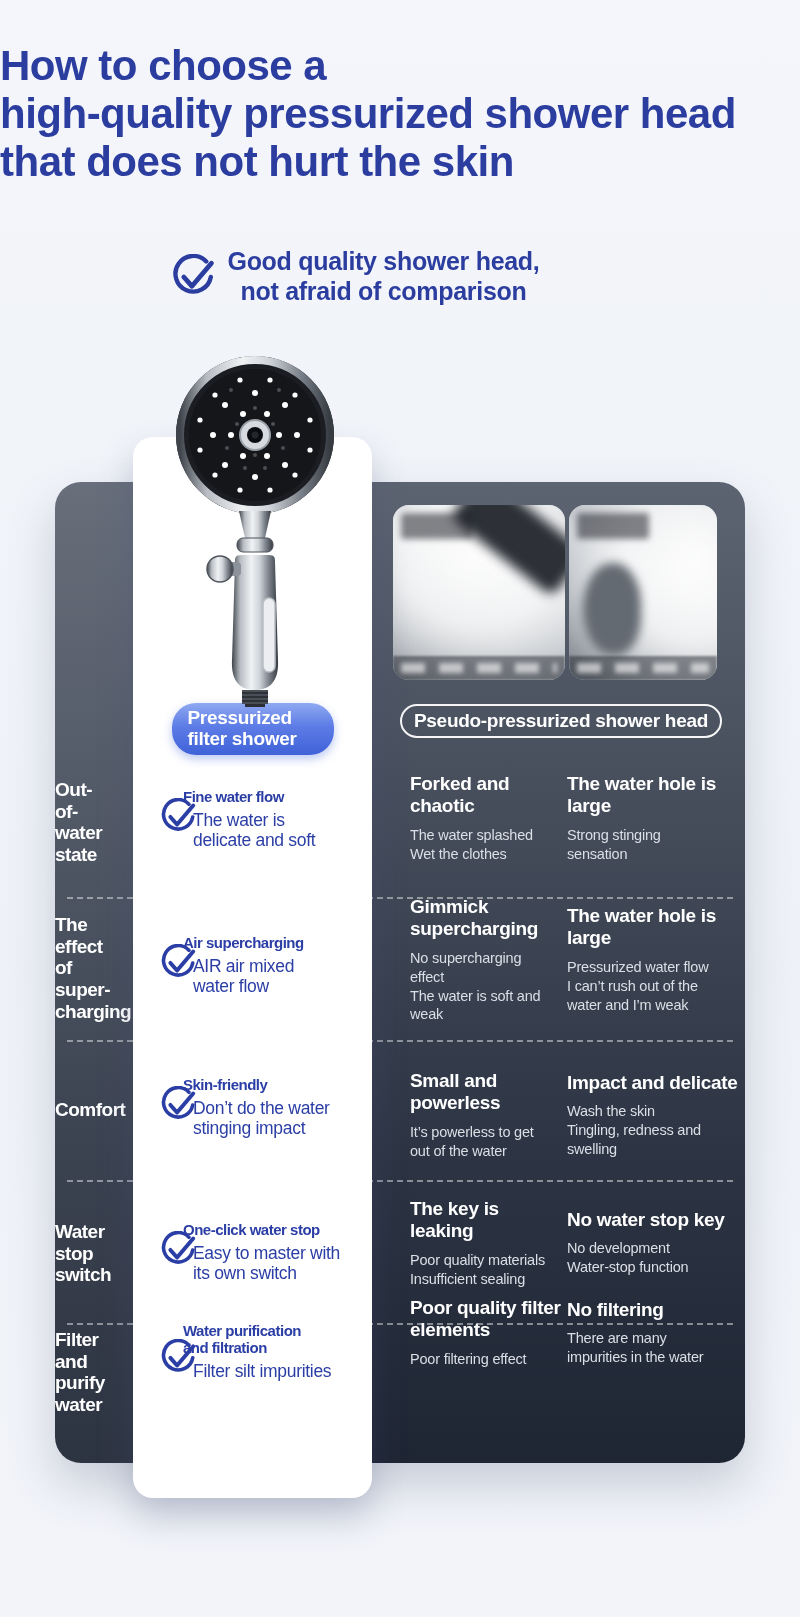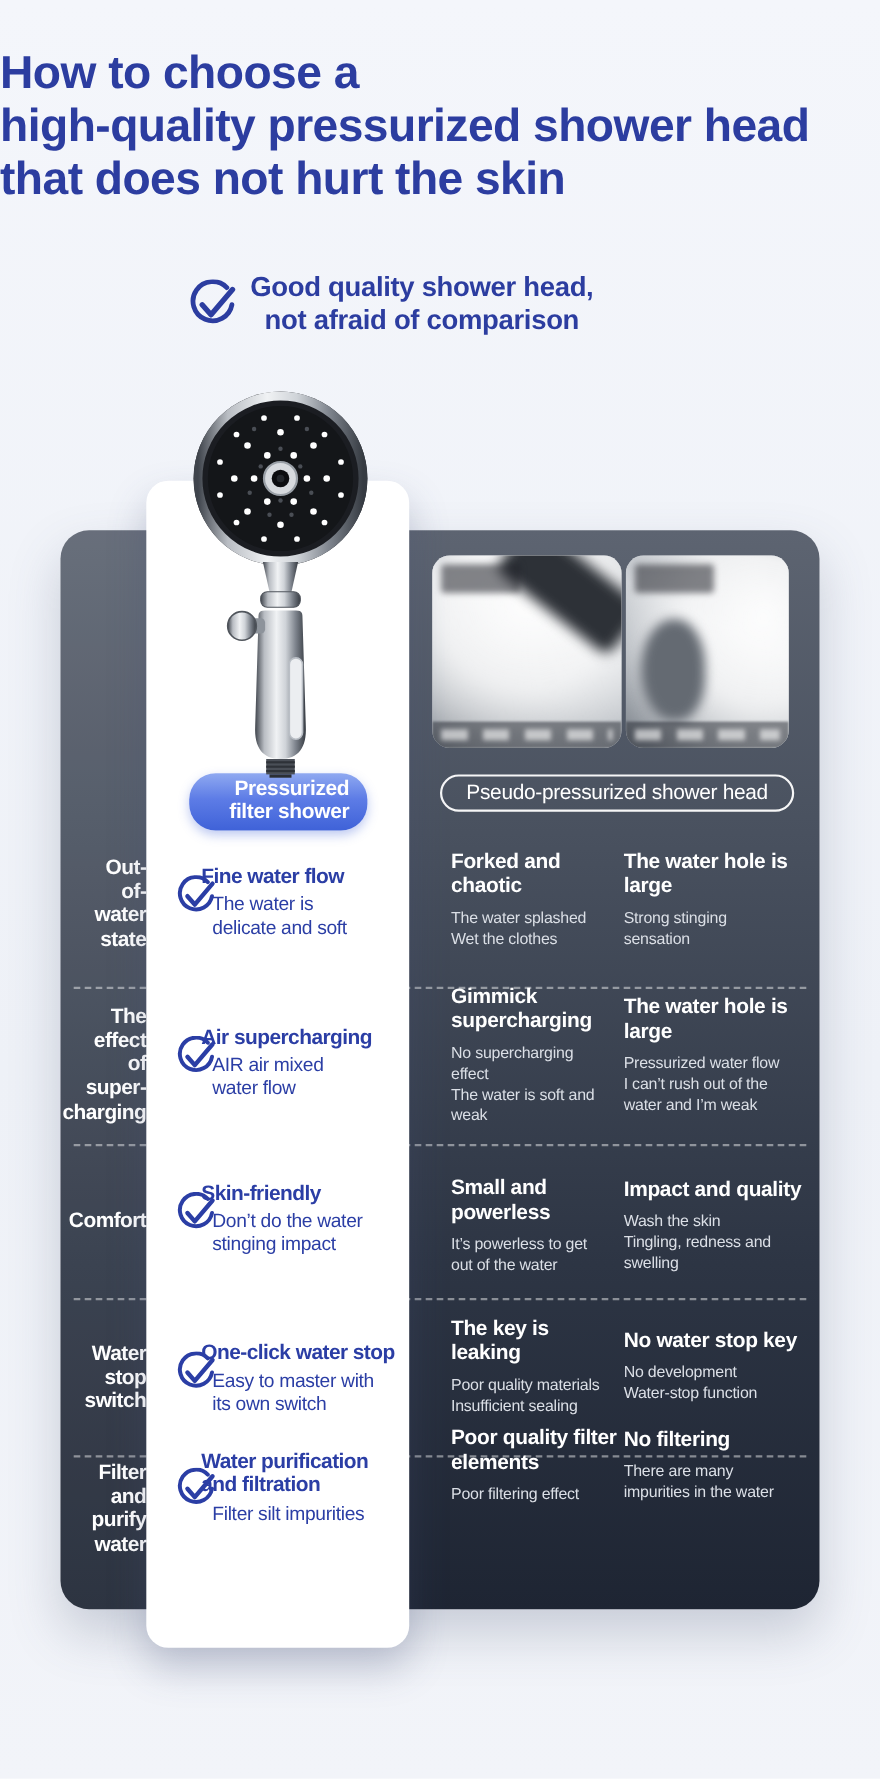--- a/index.html
+++ b/index.html
@@ -28,21 +28,21 @@
     background:linear-gradient(180deg,#5d6471 0%,#49515f 28%,#2d3544 68%,#1e2533 100%);
     box-shadow:0 22px 45px rgba(80,90,120,.25);
   }
   .label-col{
     position:absolute;left:0;top:0;width:78px;height:100%;
     background:rgba(255,255,255,.07);border-radius:26px 0 0 26px;
   }
   .sep{position:absolute;left:12px;right:12px;height:0;border-top:2px dashed rgba(255,255,255,.45);}
   .sep.s1{top:415px}.sep.s2{top:558px}.sep.s3{top:698px}.sep.s4{top:841px}
   .row-label{
-    position:absolute;left:0;width:78px;text-align:right;transform:translateY(-50%);
+    position:absolute;left:0;width:78px;text-align:left;transform:translateY(-50%);
     color:#ffffff;font-weight:bold;font-size:19px;line-height:1.14;letter-spacing:-0.5px;
   }
   .lt1{top:340px}.lt2{top:486px}.lt3{top:628px}.lt4{top:771px}.lt5{top:890px}
   
   .photo{position:absolute;top:23px;height:175px;border-radius:16px;overflow:hidden;background:#b6bac0;}
   .photo1{left:338px;width:172px}
   .photo2{left:514px;width:148px}
   .ph-base{position:absolute;inset:0;background:linear-gradient(205deg,#9aa0a8 0%,#c6cacf 38%,#b0b5bb 62%,#7e848c 100%);}
   .ph-spray{position:absolute;width:160%;height:130%;left:-40%;top:-8%;
     background:radial-gradient(ellipse at 62% 28%,rgba(255,255,255,.97) 0%,rgba(255,255,255,.8) 34%,rgba(255,255,255,0) 70%);
@@ -52,45 +52,45 @@
   .ph-face{position:absolute;left:14px;top:58px;width:58px;height:92px;background:#646a72;
     border-radius:50% 46% 42% 50%;filter:blur(5px);}
   .ph-tl{position:absolute;top:8px;left:8px;width:72px;height:26px;background:rgba(32,35,41,.55);filter:blur(3px);border-radius:3px;}
   .ph-caption{position:absolute;left:0;right:0;bottom:0;height:24px;background:rgba(33,38,46,.5);filter:blur(1px);}
   .ph-capsule{position:absolute;bottom:7px;left:8px;right:8px;height:10px;filter:blur(2px);
     background:repeating-linear-gradient(90deg,rgba(255,255,255,.6) 0 24px,transparent 24px 38px);}
   
   .pill{
     position:absolute;left:345px;top:222px;width:322px;height:34px;box-sizing:border-box;
     border:2px solid rgba(255,255,255,.95);border-radius:20px;color:#ffffff;
-    font-size:19px;font-weight:normal;display:flex;align-items:center;justify-content:center;letter-spacing:-0.3px;text-align:center;
+    font-size:19px;font-weight:bold;display:flex;align-items:center;justify-content:center;letter-spacing:-0.3px;text-align:center;
   }
   
   .bad-cell{position:absolute;transform:translateY(-50%);}
   .col-a{left:355px;width:157px}
   .col-b{left:512px;width:176px}
   .bt1{top:336px}.bt2{top:478px}.bt3{top:633px}.bt4{top:761px}.bt5{top:851px}
   .bad-h{color:#ffffff;font-weight:bold;font-size:19px;line-height:1.18;letter-spacing:-0.3px;margin-bottom:8px;}
   .bad-b{color:#dbdfe6;font-size:14.5px;line-height:1.3;letter-spacing:-0.2px;}
   
   .card{
     position:absolute;left:133px;top:437px;width:239px;height:1061px;background:#ffffff;
     border-radius:20px;box-shadow:0 18px 35px rgba(70,80,120,.28);z-index:5;
   }
   .badge{
     position:absolute;top:266px;left:50%;transform:translateX(-50%);
     min-width:130px;padding:5px 16px;border-radius:24px;
     background:linear-gradient(180deg,#8fa9f1 0%,#5d7ce6 45%,#3f62d8 100%);
-    color:#ffffff;font-size:19px;font-weight:bold;text-align:right;line-height:1.1;letter-spacing:-0.3px;
+    color:#ffffff;font-size:19px;font-weight:bold;text-align:left;line-height:1.1;letter-spacing:-0.3px;
     box-shadow:0 4px 10px rgba(63,98,216,.35);
   }
   .good-cell{position:absolute;left:50px;width:180px;transform:translateY(-50%);}
   .gt1{top:383px}.gt2{top:529px}.gt3{top:671px}.gt4{top:816px}.gt5{top:915px}
   .good-icon{position:absolute;left:-24px;top:9px;width:38px;height:38px;}
-  .good-h{color:#2b3ea5;font-weight:bold;font-size:19px;line-height:1.12;letter-spacing:-0.5px;}
+  .good-h{color:#2b3ea5;font-weight:bold;font-size:15px;line-height:1.12;letter-spacing:-0.5px;}
   .good-b{color:#2b3ea5;font-size:17.5px;line-height:1.18;letter-spacing:-0.3px;margin-top:4px;padding-left:10px;}
   
   .shower{position:absolute;left:175px;top:340px;width:160px;height:368px;z-index:8;}
   .check svg{display:block;width:100%;height:100%;}
 </style>
 </head>
 <body>
 
 <div class="title pre">How to choose a
 high-quality pressurized shower head
@@ -178,21 +178,21 @@
 I can’t rush out of the
 water and I’m weak</div>
   </div>
 
   <div class="bad-cell col-a bt3">
     <div class="bad-h pre">Small and powerless</div>
     <div class="bad-b pre">It’s powerless to get
 out of the water</div>
   </div>
   <div class="bad-cell col-b bt3">
-    <div class="bad-h pre">Impact and quality</div>
+    <div class="bad-h pre">Impact and delicate</div>
     <div class="bad-b pre">Wash the skin
 Tingling, redness and
 swelling</div>
   </div>
 
   <div class="bad-cell col-a bt4">
     <div class="bad-h pre">The key is leaking</div>
     <div class="bad-b pre">Poor quality materials
 Insufficient sealing</div>
   </div>

